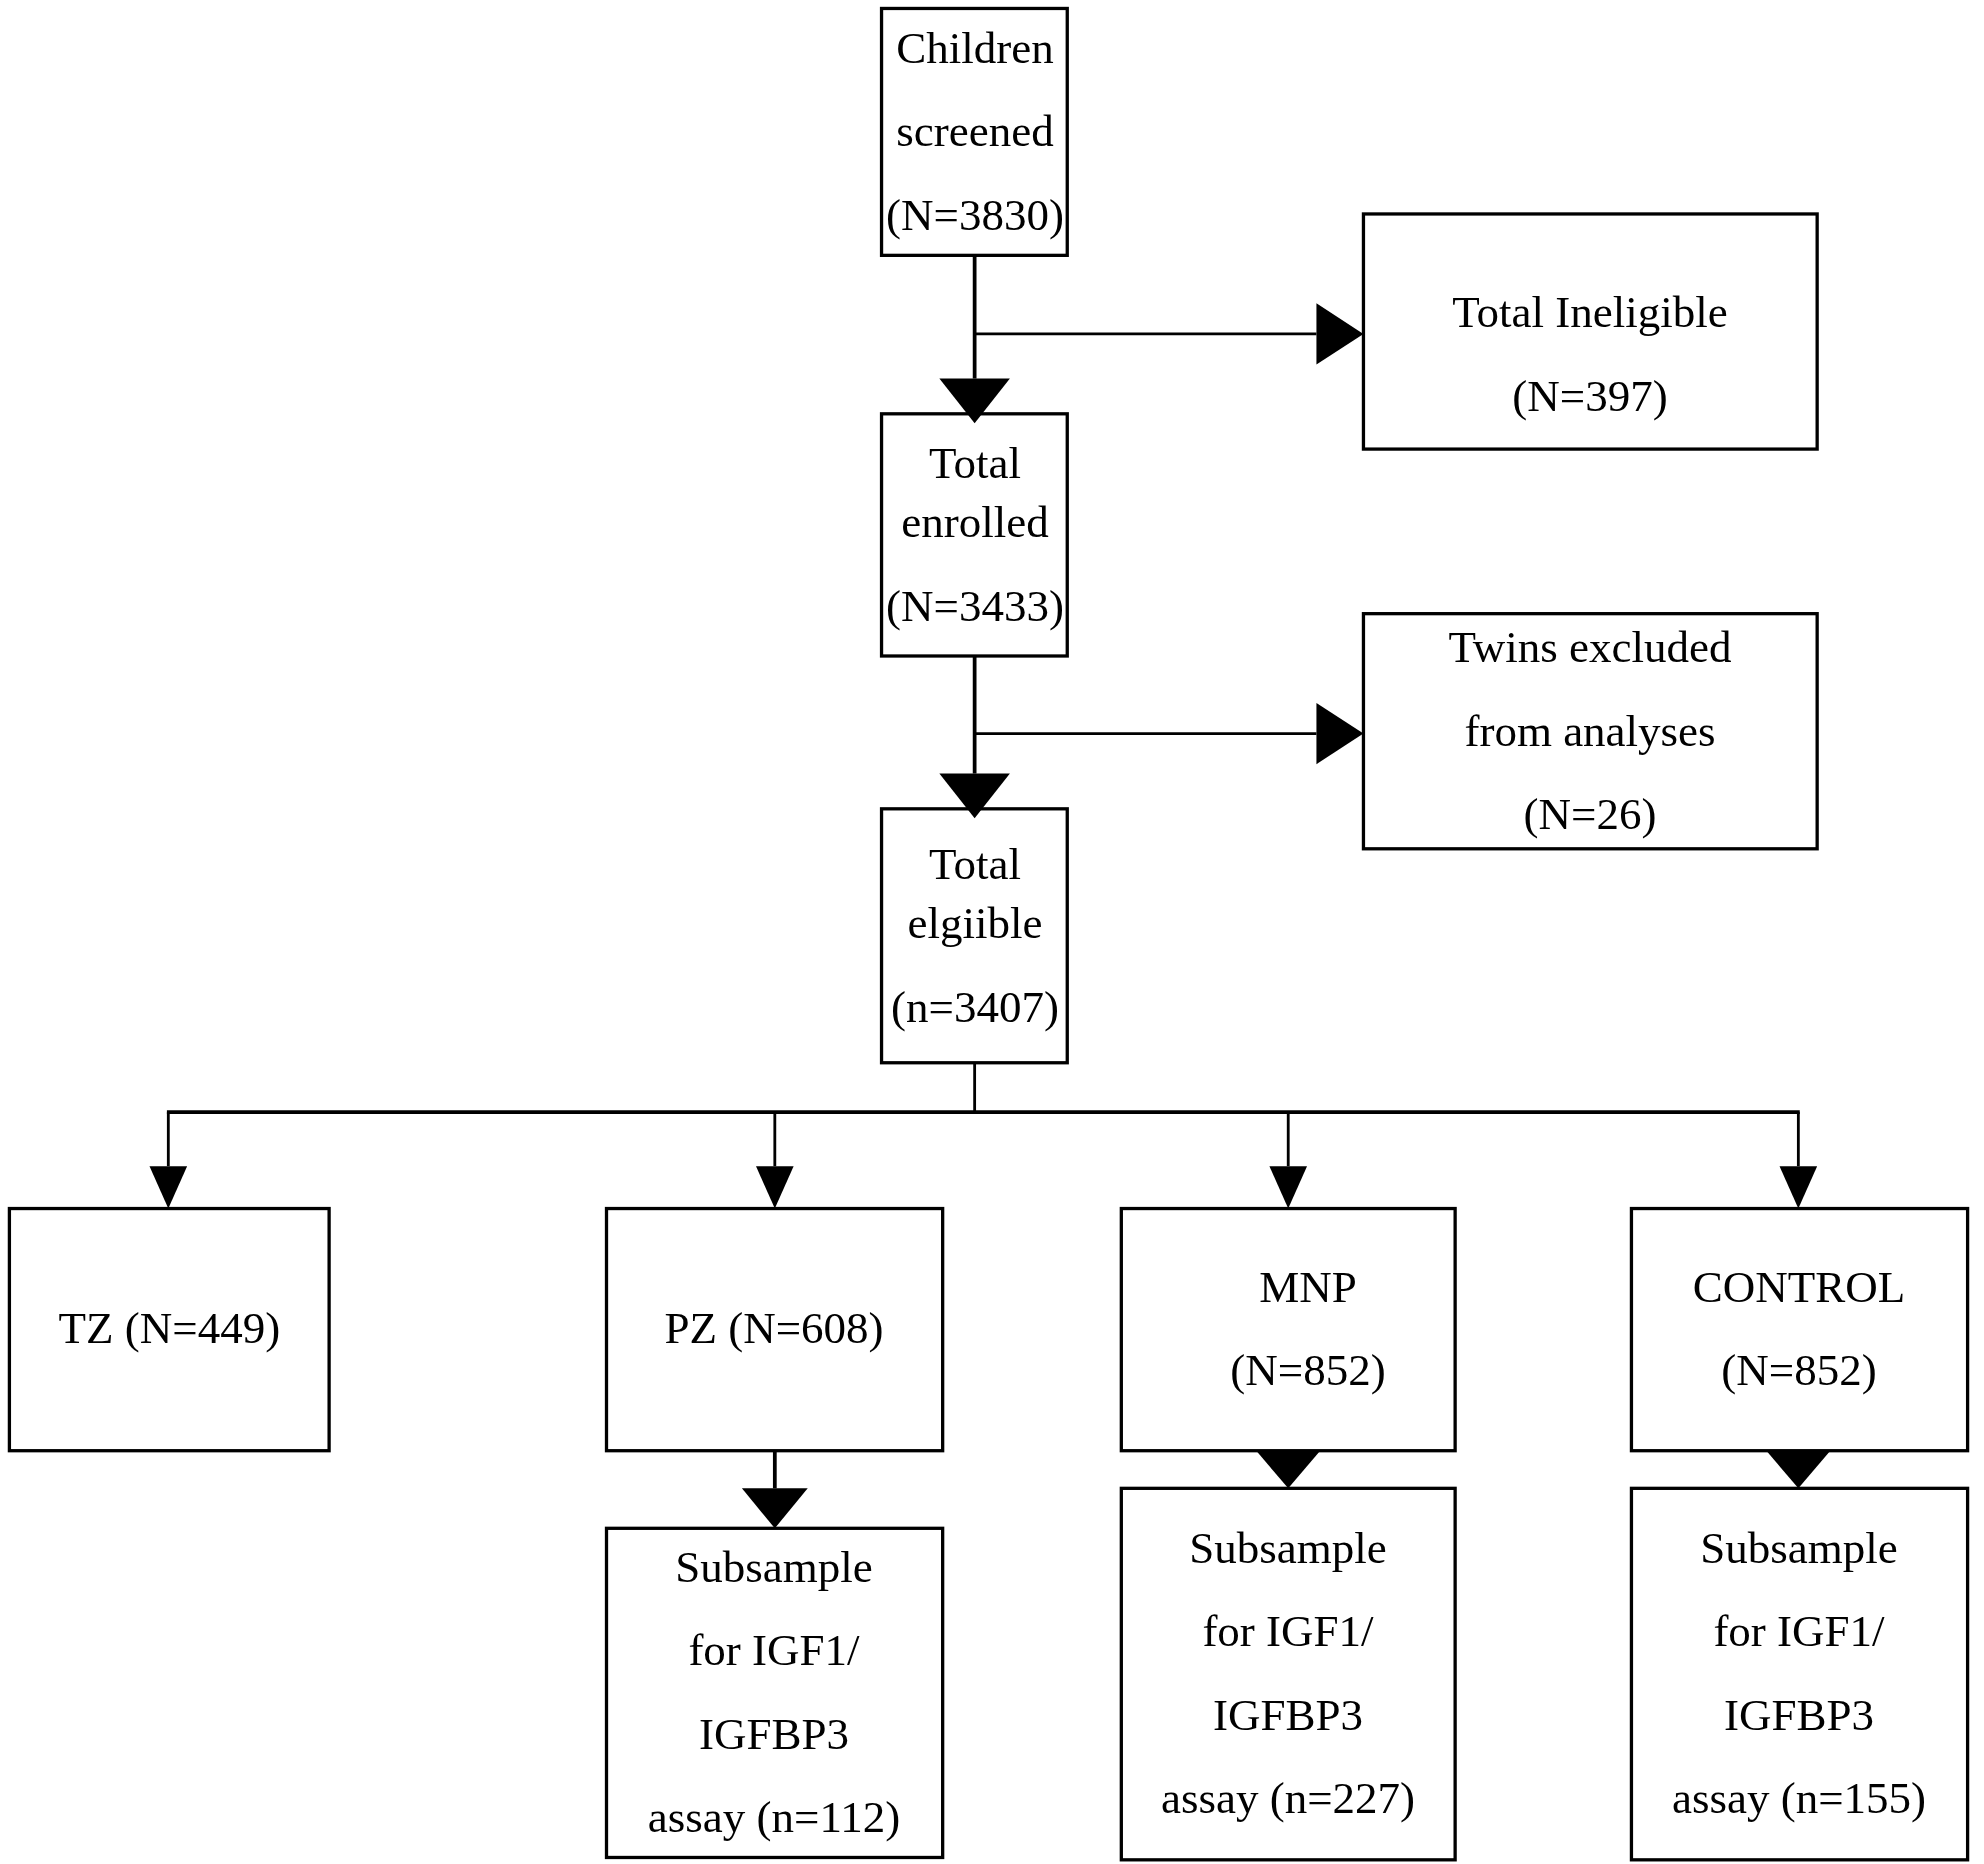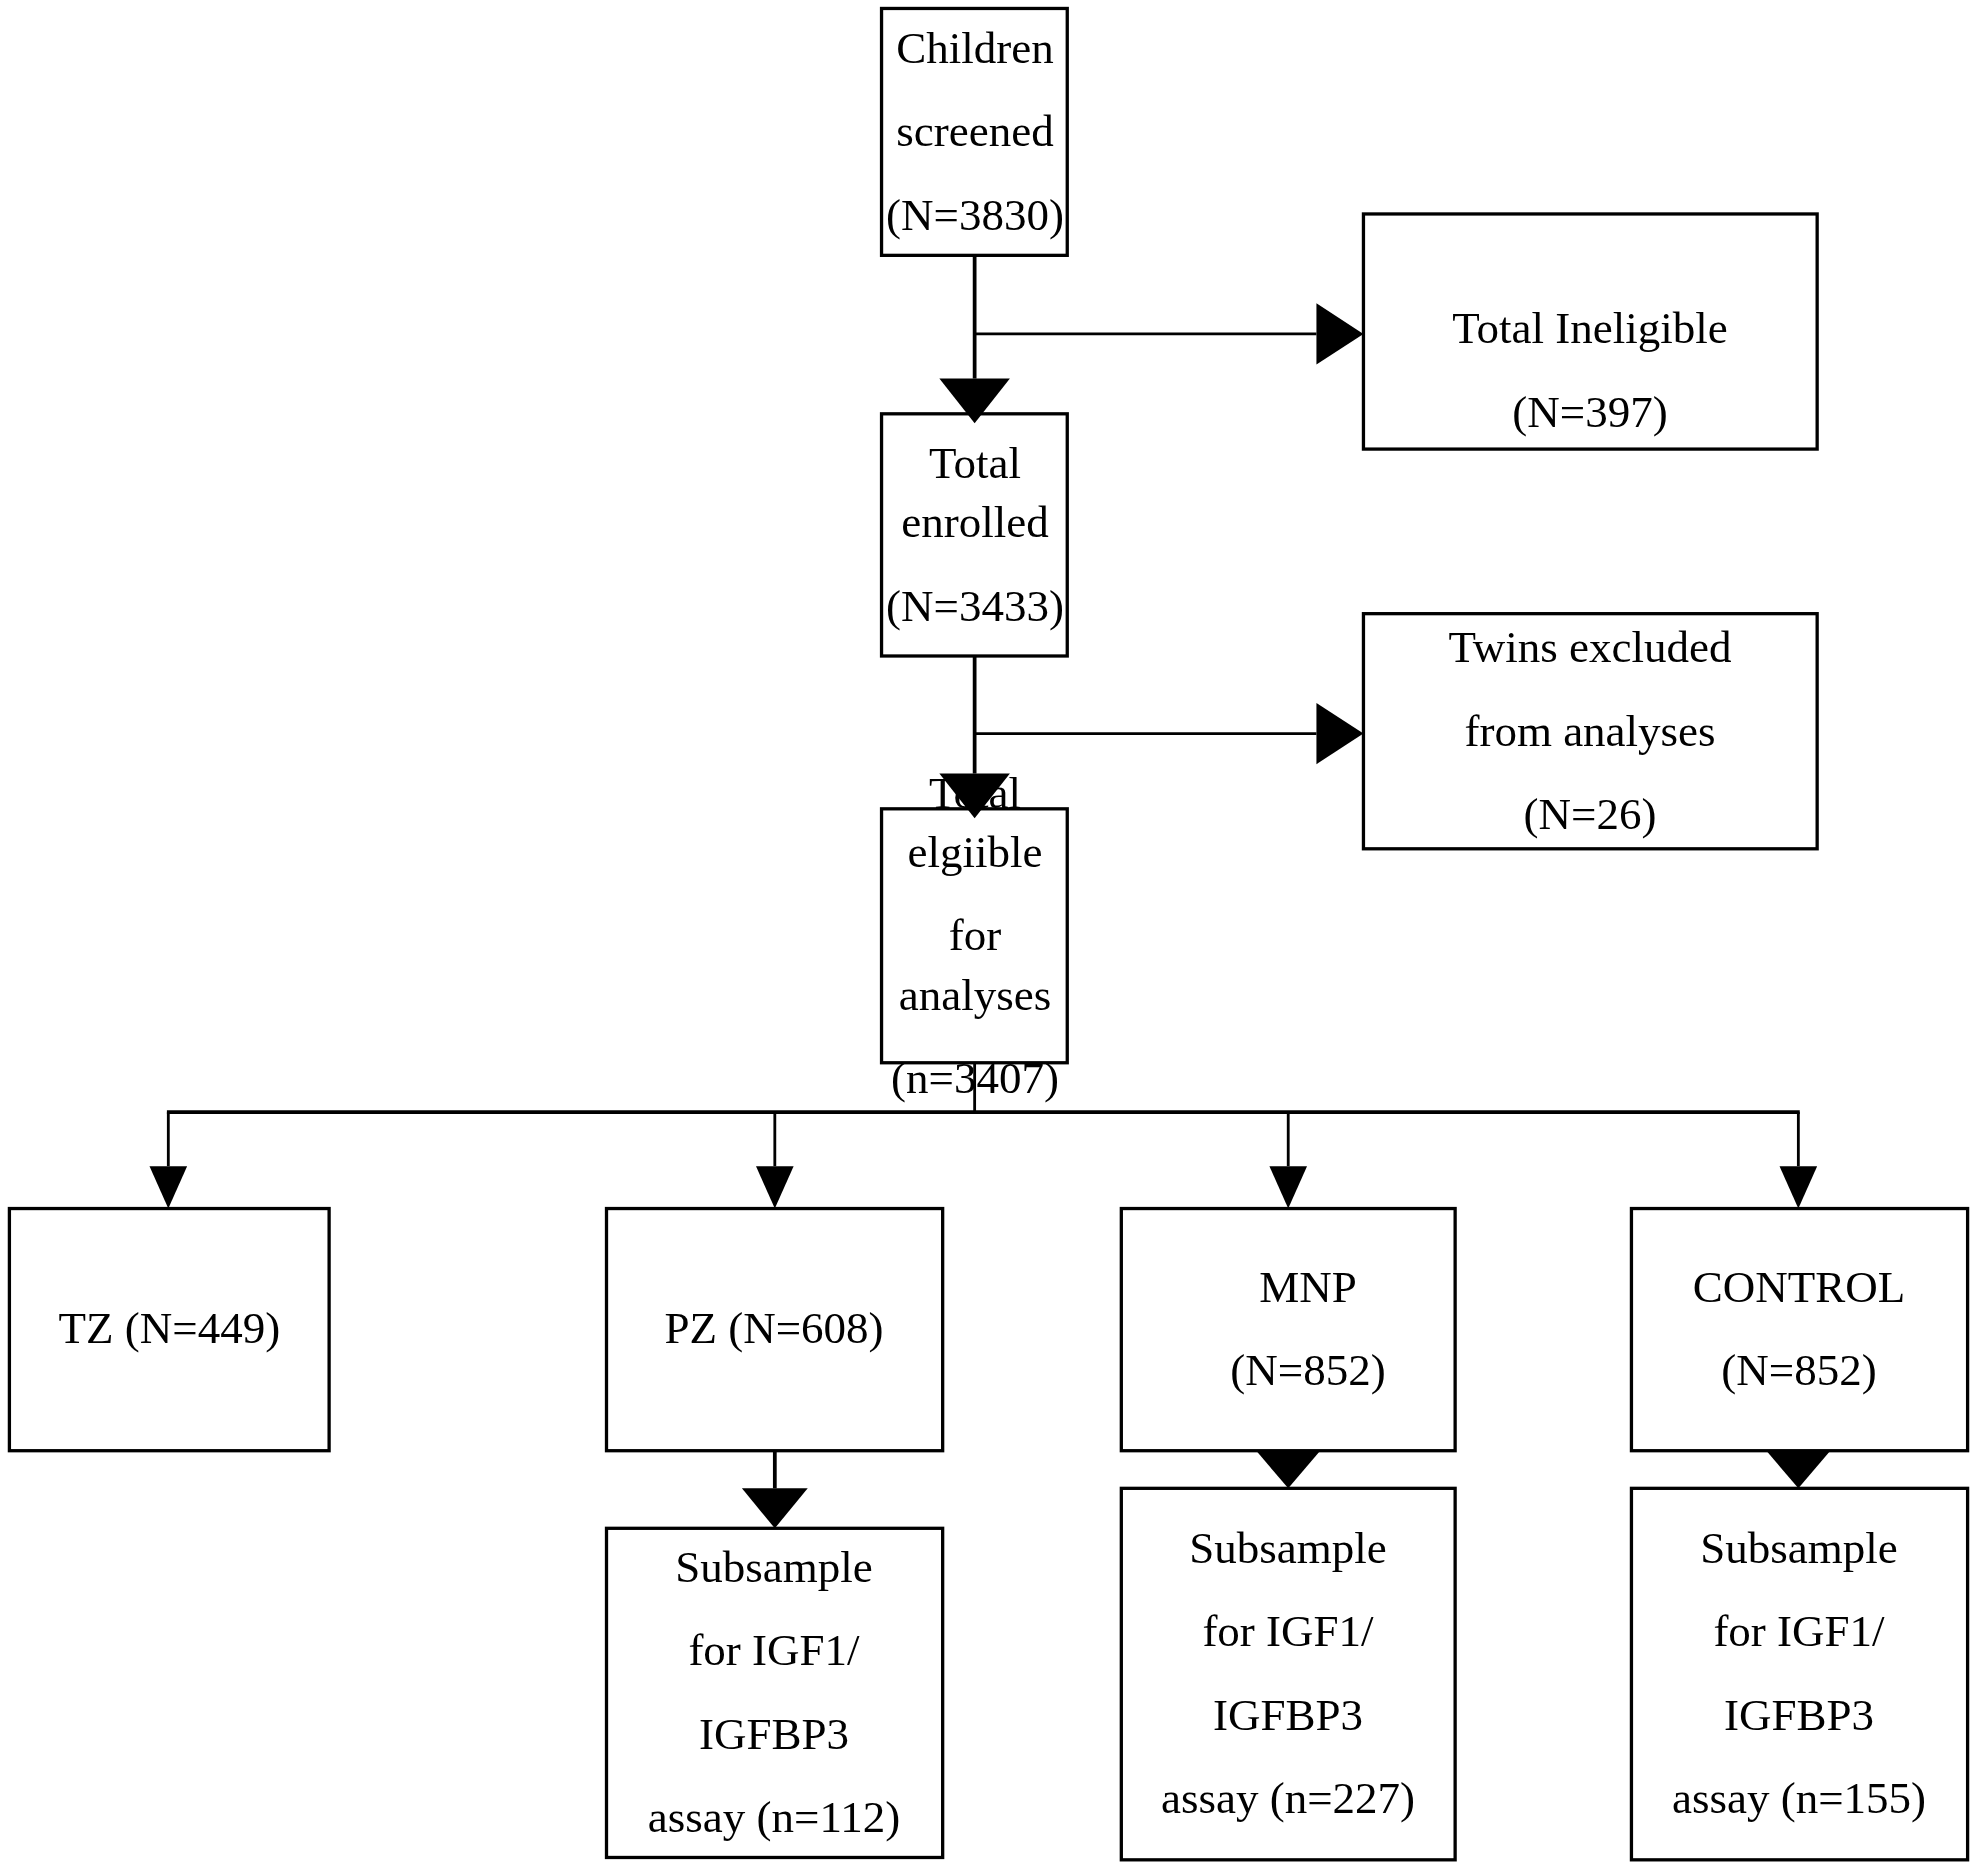--- a/index.html
+++ b/index.html
@@ -121,39 +121,38 @@
     <polygon class="arrow-head" points="3757,3085 3893,3085 3825,3165"></polygon>
 
   </svg>
 
   <div class="node-text" style="left:882px; top:8.5px; width:186px; height:247px;">
     <span class="line">Children</span>
     <span class="line">screened</span>
     <span class="line">(N=3830)</span>
   </div>
 
-  <div class="node-text" style="left:1363px; top:230px; width:454px; height:281px;">
+  <div class="node-text" style="left:1363px; top:214px; width:454px; height:281px;">
     <span class="line">Total Ineligible</span>
     <span class="line">(N=397)</span>
   </div>
 
   <div class="node-text" style="left:882px; top:414px; width:186px; height:242px;">
     <span class="line">Total enrolled</span>
     <span class="line">(N=3433)</span>
   </div>
 
   <div class="node-text" style="left:1363px; top:614px; width:454px; height:235px;">
     <span class="line">Twins excluded</span>
     <span class="line">from analyses</span>
     <span class="line">(N=26)</span>
   </div>
 
   <div class="node-text" style="left:882px; top:809px; width:186px; height:254px;justify-content:center;">
     <span class="line">Total elgiible</span>
-    <span class="line">for analyses</span>
     <span class="line">(n=3407)</span>
   </div>
 
   <div class="node-text" style="left:9.4px; top:1208px; width:320px; height:242px;">
     <span class="line">TZ (N=449)</span>
   </div>
 
   <div class="node-text" style="left:606px; top:1208px; width:336px; height:242px;">
     <span class="line">PZ (N=608)</span>
   </div>

